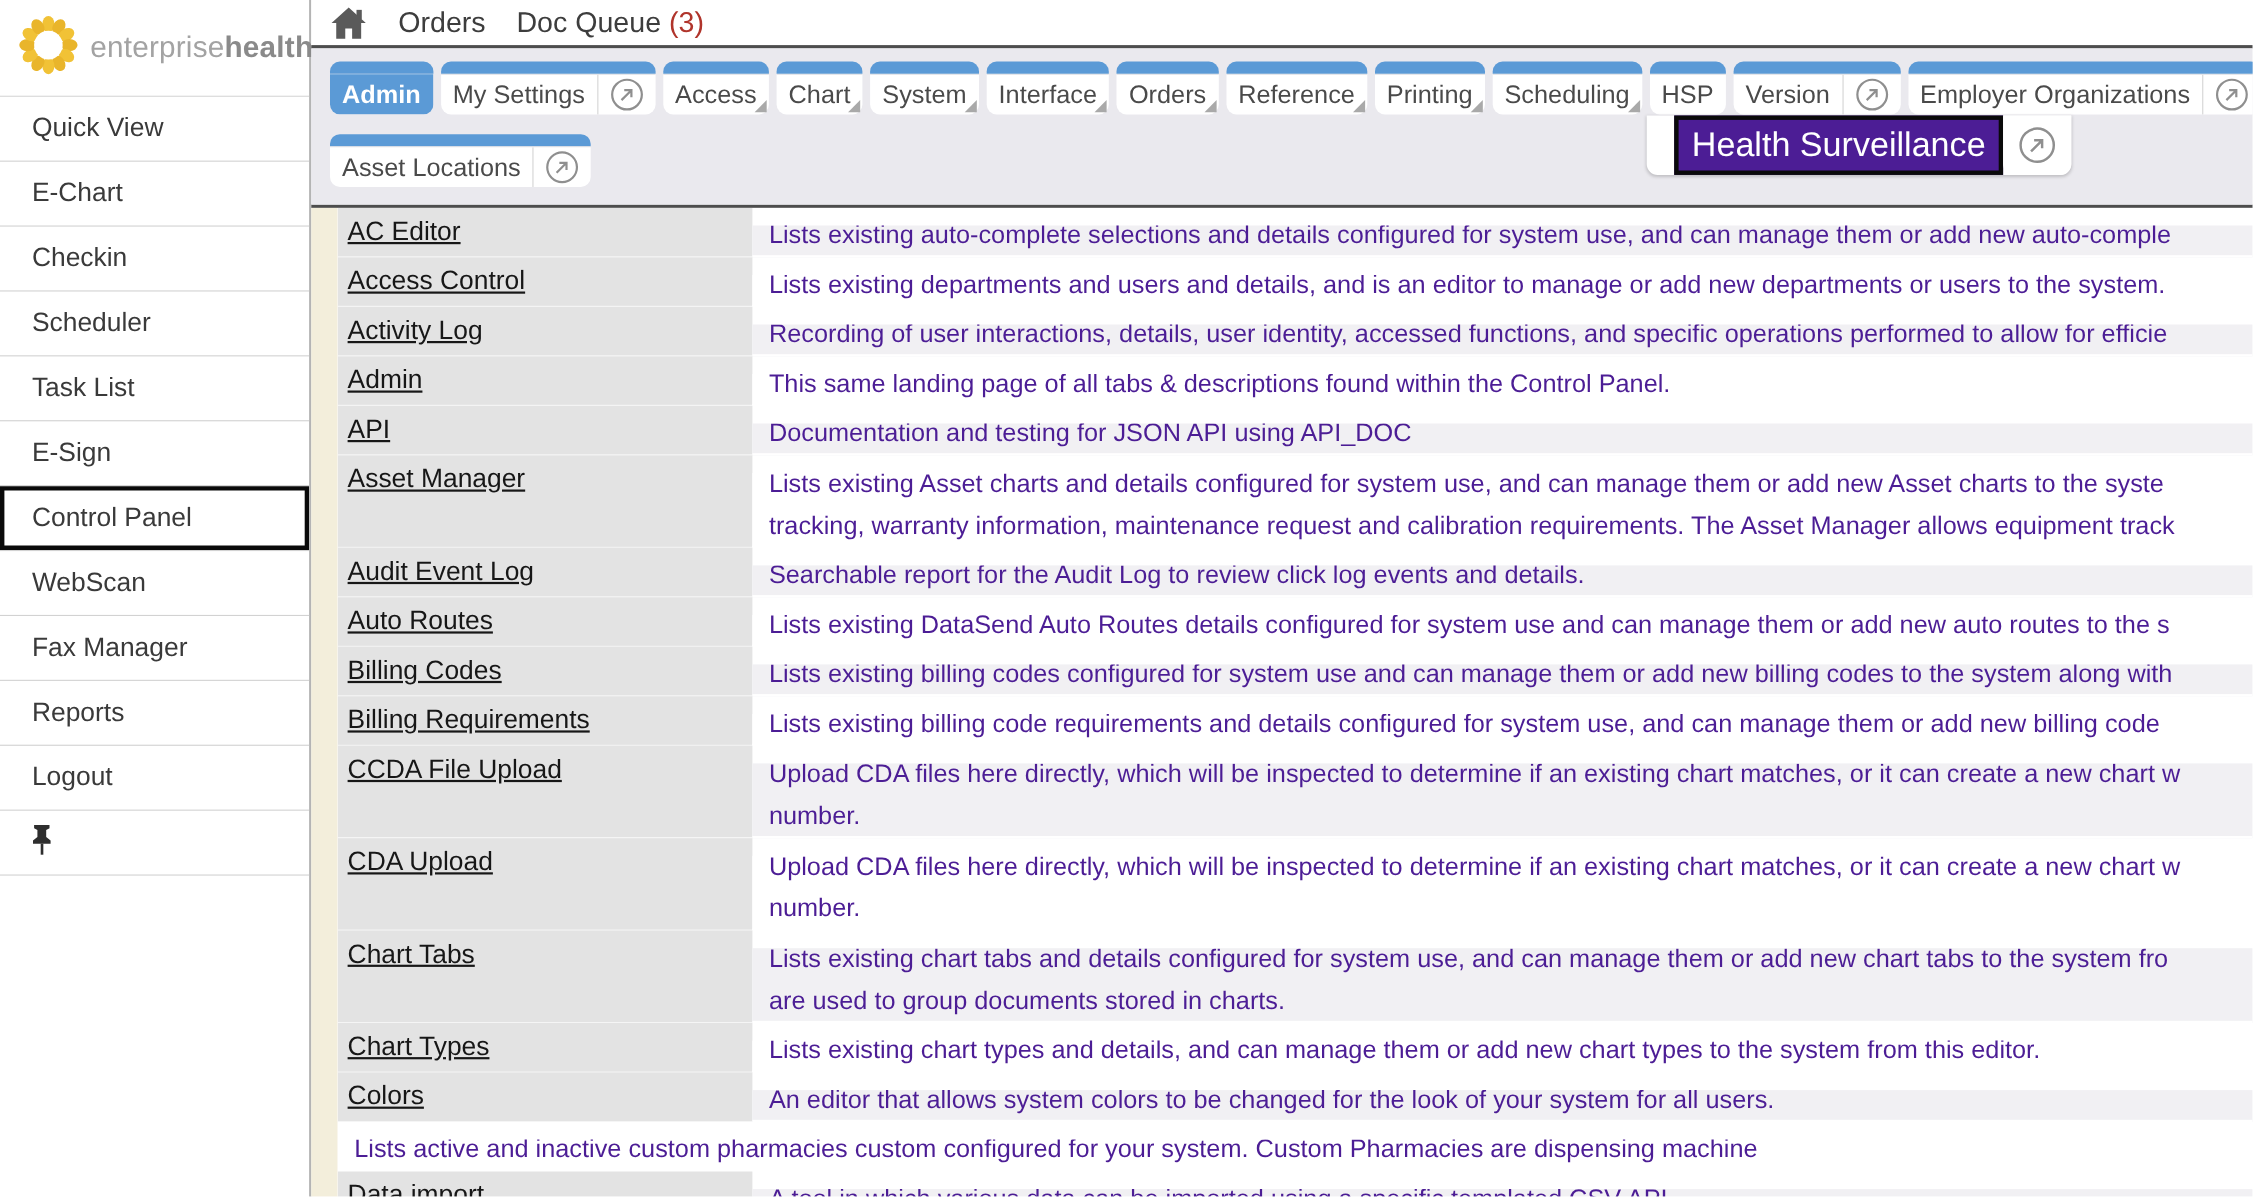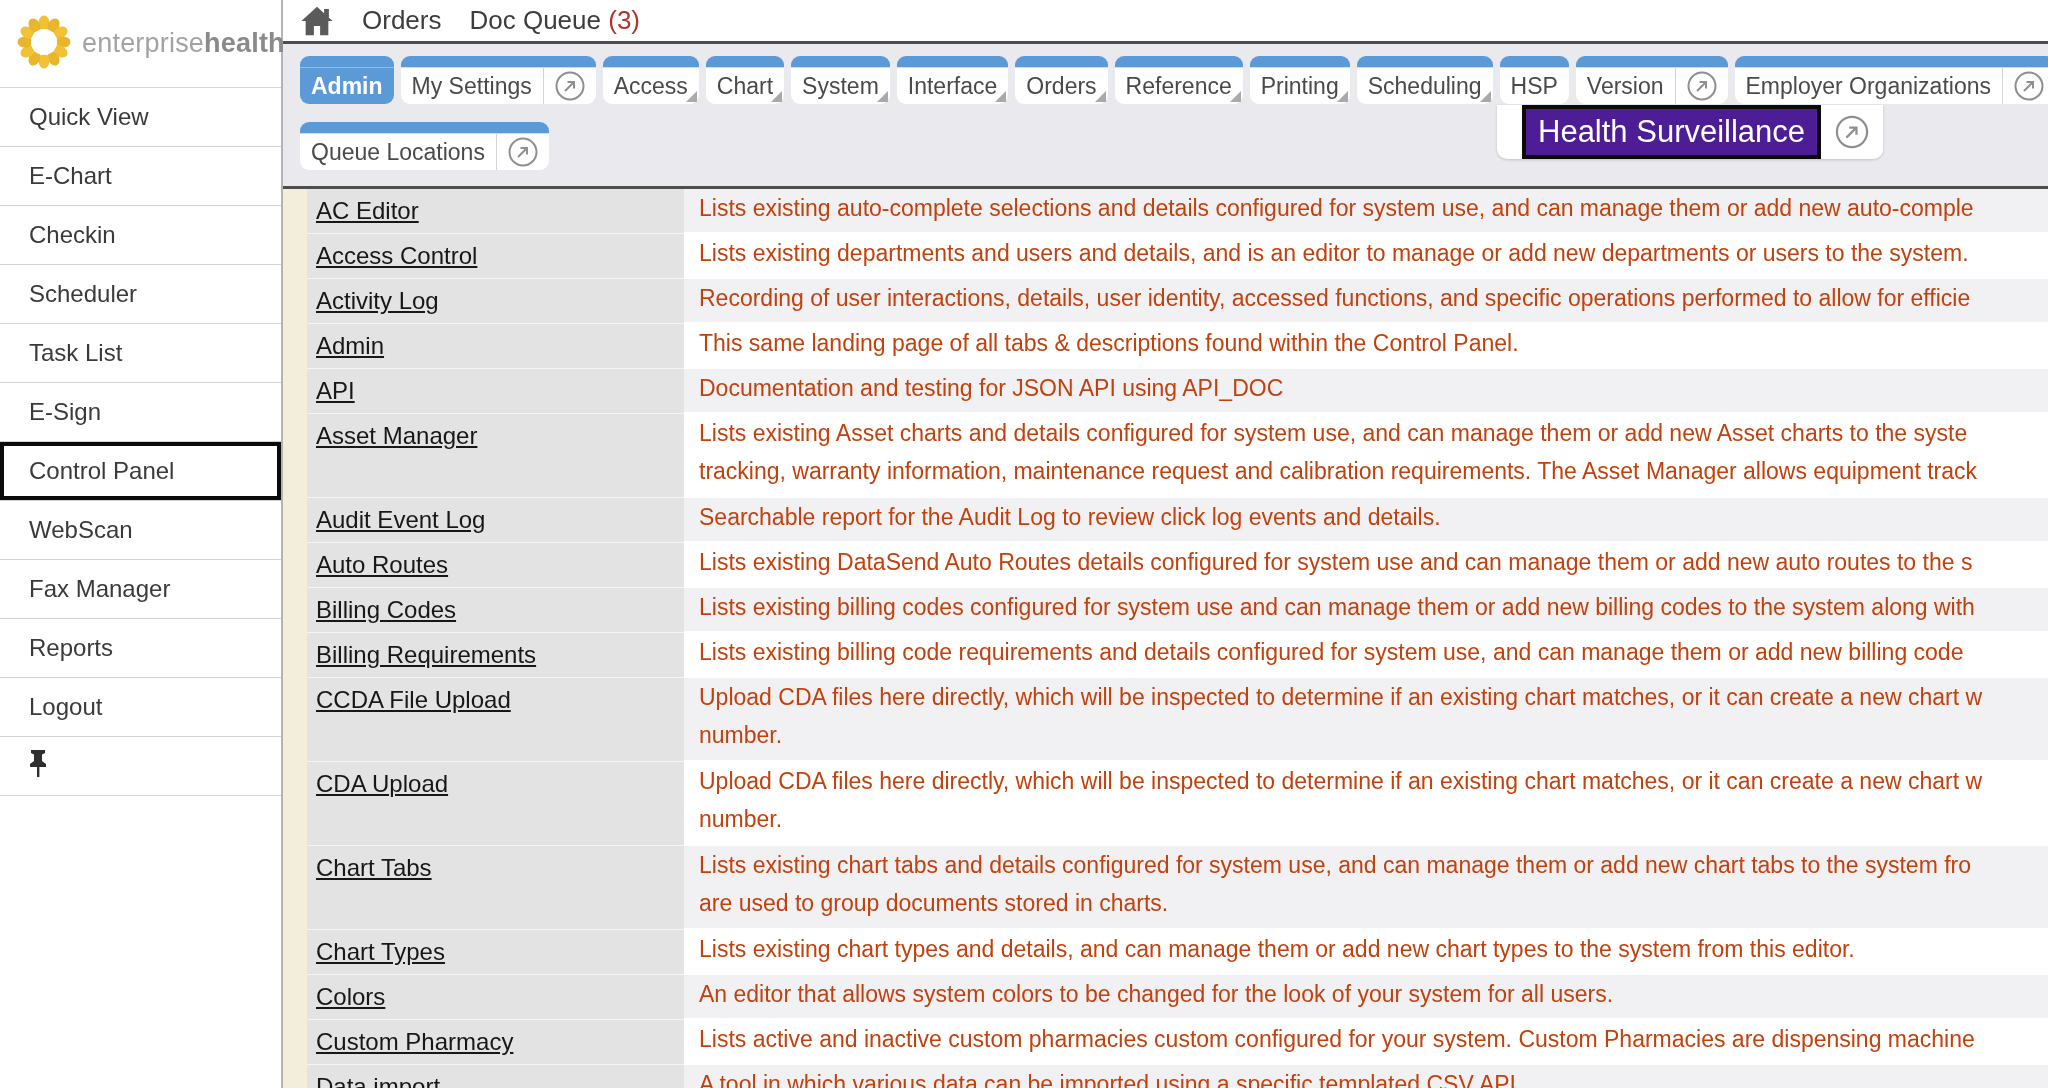--- a/index.html
+++ b/index.html
@@ -50,22 +50,22 @@
 
   
   .content{display:flex;height:899px;}
   .beige{width:24px;background:#f3eedb;flex:none;}
   .rows{flex:1;background:#fff;overflow:hidden;}
   .row{display:flex;height:45px;}
   .row.two{height:84px;}
   .link-cell{width:377px;flex:none;background:#e3e3e3;padding:8px 0 0 9px;box-sizing:border-box;
              border-bottom:1px solid rgba(255,255,255,.65);}
   .link-cell a{font-size:24px;color:#171717;text-decoration:underline;cursor:pointer;white-space:nowrap;}
-  .desc-cell{flex:1;display:flex;flex-direction:column;justify-content:flex-start;padding-left:15px;
-             font-size:23px;color:#c2410c;border-bottom:2px solid #fff;box-sizing:border-box;overflow:hidden;}
+  .desc-cell{flex:1;display:flex;flex-direction:column;justify-content:flex-end;padding-left:15px;
+             font-size:23px;color:#4c1d95;border-bottom:2px solid #fff;box-sizing:border-box;overflow:hidden;margin-top:16px;}
   .desc-cell div{line-height:38px;white-space:nowrap;}
   .rows .row:nth-child(odd) .desc-cell{background:#f1f0f3;}
   .rows .row:nth-child(even) .desc-cell{background:#ffffff;}
 </style>
 </head>
 <body>
 
 <div class="app">
 
   <div class="sidebar">
@@ -300,21 +300,21 @@
 
             </div>
           </div>
         </div>
 
       <div class="tabs-row">
 
           <div class="tab">
             <div class="cap"></div>
             <div class="tab-inner">
-              <span>Queue Locations</span>
+              <span>Asset Locations</span>
               <span class="ext-seg">
                 <svg width="34" height="34" viewBox="0 0 34 34">
                   <circle cx="17" cy="17" r="13.5" fill="none" stroke="#8f8f8f" stroke-width="2"></circle>
                   <path d="M12 22 L21 13 M14.5 13 H21 V19.5" stroke="#8f8f8f" stroke-width="2" fill="none"></path>
                 </svg>
               </span>
             </div>
           </div>
         </div>
 
@@ -479,23 +479,20 @@
             <div class="link-cell">
               <a>Colors</a>
             </div>
             <div class="desc-cell">
               <div>An editor that allows system colors to be changed for the look of your system for all users.</div>
 
             </div>
           </div>
 
           <div class="row">
-            <div class="link-cell">
-              <a>Custom Pharmacy</a>
-            </div>
             <div class="desc-cell">
               <div>Lists active and inactive custom pharmacies custom configured for your system. Custom Pharmacies are dispensing machine</div>
 
             </div>
           </div>
 
           <div class="row">
             <div class="link-cell">
               <a>Data import</a>
             </div>

